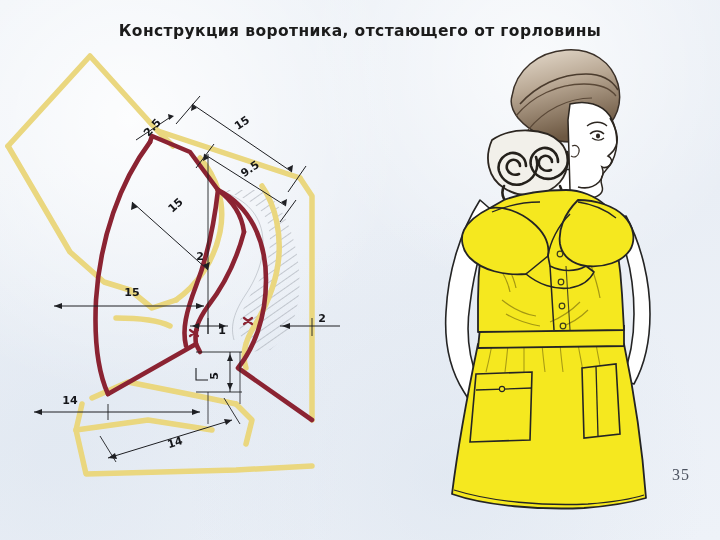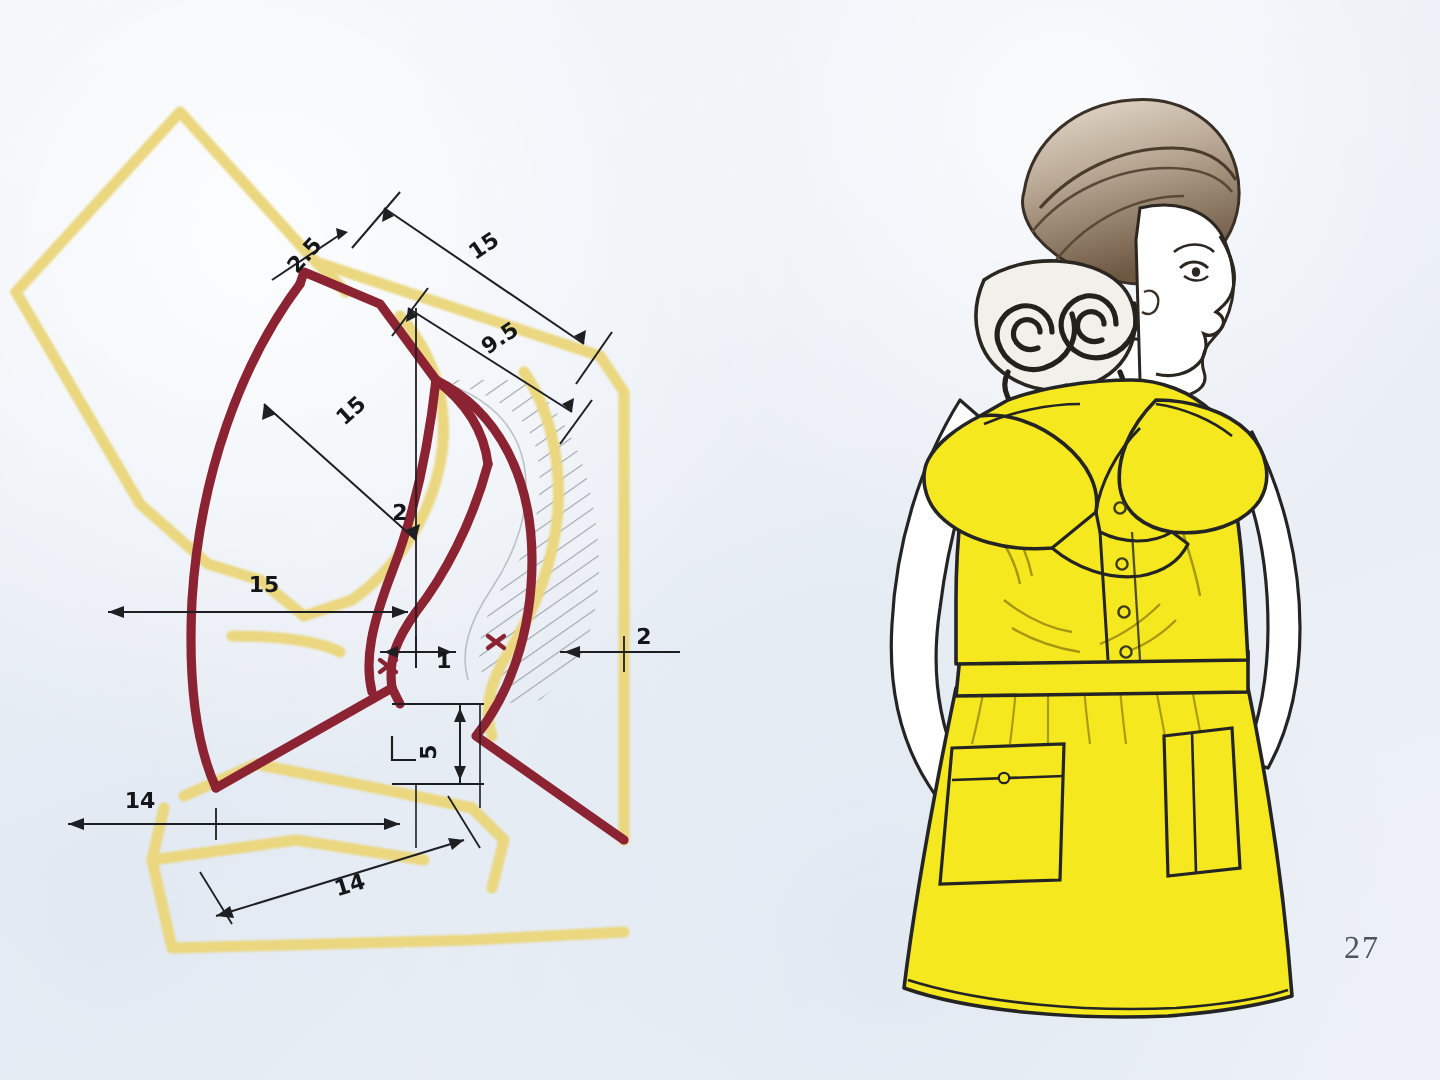--- a/index.html
+++ b/index.html
@@ -63,20 +63,21 @@
     fill: #15161a;
   }
 </style>
 </head>
 <body>
 
 <div id="page">
 
   <div id="paper-texture"></div>
 
+  <div id="title">Конструкция воротника, отстающего от горловины</div>
 
   <svg class="svg-layer" width="420" height="540" viewBox="0 0 420 540" style="left:0;top:0;">
     <defs>
       <pattern id="hatch" width="7" height="7" patternUnits="userSpaceOnUse" patternTransform="rotate(55)">
         <line x1="0" y1="0" x2="0" y2="7" stroke="#9aa0a8" stroke-width="1.1"></line>
       </pattern>
       <filter id="soften" x="-10%" y="-10%" width="120%" height="120%">
         <feGaussianBlur stdDeviation="0.45"></feGaussianBlur>
       </filter>
     </defs>
@@ -374,15 +375,15 @@
       <path d="M146,266 L150,330" fill="none" stroke="#242424" stroke-width="1.1" opacity="0.8"></path>
       <g fill="#f5e81f" stroke="#3a3a1f" stroke-width="1.2">
         <circle cx="140" cy="254" r="2.8"></circle>
         <circle cx="141" cy="282" r="2.8"></circle>
         <circle cx="142" cy="306" r="2.8"></circle>
         <circle cx="143" cy="326" r="2.8"></circle>
       </g>
     </g>
   </svg>
 
-  <div id="page-number">27</div>
+  <div id="page-number">35</div>
 
 </div>
 
 </body></html>

